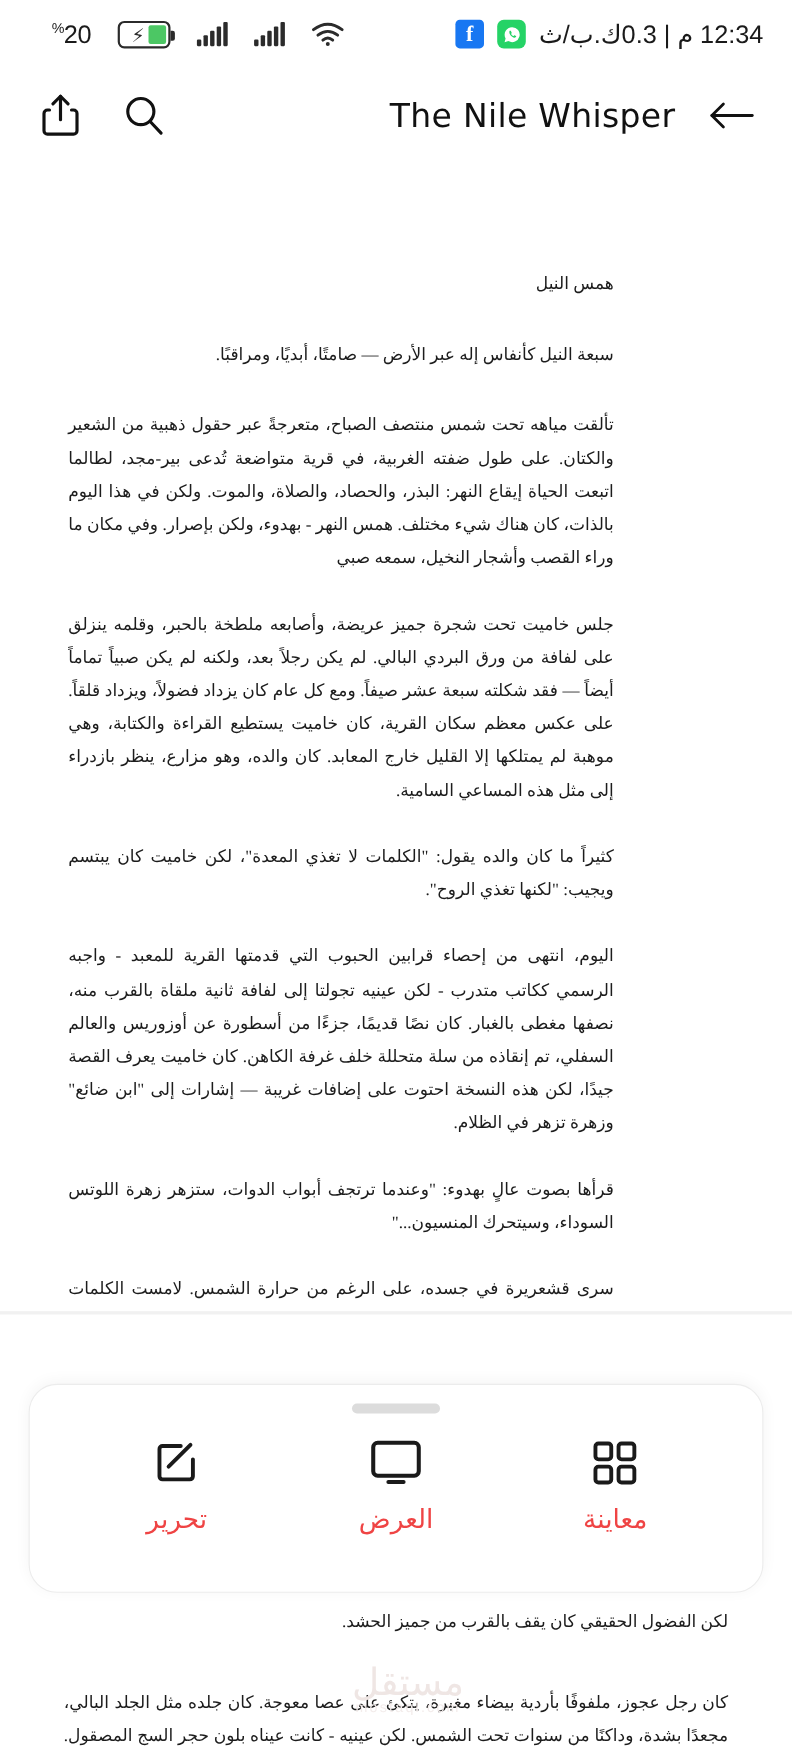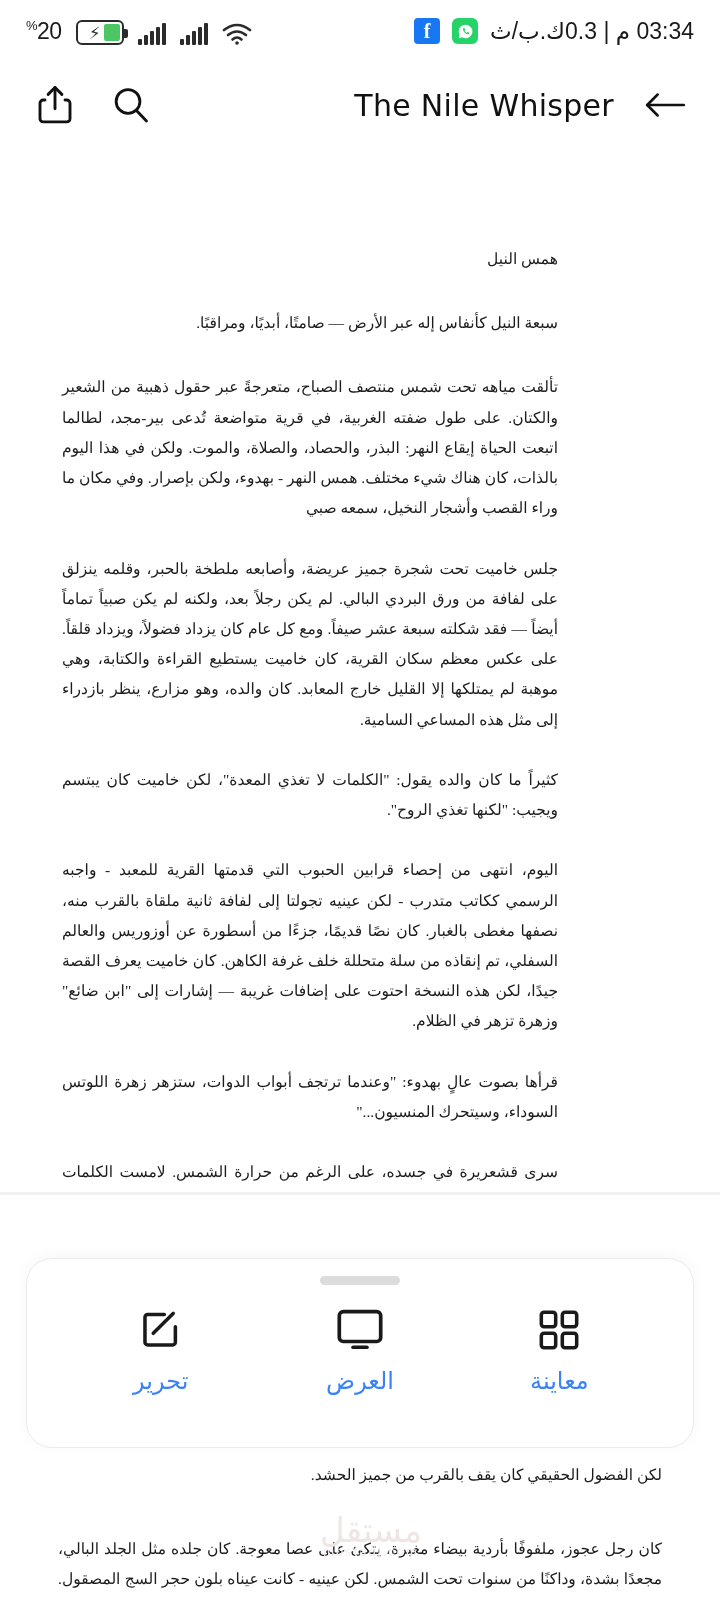--- a/index.html
+++ b/index.html
@@ -12,21 +12,21 @@
   }
   .phone { position:relative; width:720px; height:1600px; background:#fff; }
 
   
   .statusbar {
     height:62px; width:100%;
     display:flex; align-items:center; justify-content:space-between;
     padding:0 26px;
     direction:ltr;
   }
-  .sb-left { display:flex; align-items:flex-end; gap:14px; }
+  .sb-left { display:flex; align-items:center; gap:24px;margin-left:21px; }
   .sb-right { display:flex; align-items:center; gap:12px; }
   .batt-pct { font-size:23px; font-weight:500; color:#1a1a1a; letter-spacing:-0.5px; }
   .batt-pct .pctsign { font-size:13px; vertical-align:super; }
   .batt-body {
     width:48px; height:25px; border:2.5px solid #2b2b2b; border-radius:6px;
     position:relative; display:flex; align-items:center; padding:2px;
   }
   .batt-body:after {
     content:""; position:absolute; right:-6px; top:7px;
     width:4px; height:9px; background:#2b2b2b; border-radius:0 2px 2px 0;
@@ -105,21 +105,21 @@
   }
   .sheet-items {
     display:flex; justify-content:space-around; align-items:flex-start;
     padding:22px 34px 0;
   }
   .sheet-item {
     display:flex; flex-direction:column; align-items:center; gap:14px;
     cursor:pointer; min-width:90px;
   }
   .sheet-item .lbl {
-    font-size:24px; color:#3b82f6;
+    font-size:24px; color:#ef4444;
     font-family:"DejaVu Sans", sans-serif;
     white-space:nowrap;
     text-align:center;
   }
   .sheet-icon { width:46px; height:46px; display:flex; align-items:center; justify-content:center; }
 
   
   .lower {
     position:absolute; top:1460px; left:0; width:720px; height:140px;
     padding:0 58px; overflow:hidden;
@@ -178,21 +178,21 @@
       </span>
     </div>
     <div class="sb-right">
       <span class="fb-icon">f</span>
       <span class="wa-icon">
         <svg width="17" height="17" viewBox="0 0 20 20">
           <path d="M10 2a8 8 0 00-6.9 12L2 18l4.1-1.1A8 8 0 1010 2z" fill="#fff"></path>
           <path d="M7.2 6.3c.2-.5.4-.5.6-.5h.5c.2 0 .4 0 .6.5l.7 1.6c.1.2 0 .4-.1.6l-.4.5c-.1.2-.2.3 0 .6.3.5.9 1.3 1.9 1.8.3.2.5.1.6 0l.5-.6c.2-.2.4-.2.6-.1l1.5.8c.3.1.3.4.2.6-.2.6-.9 1.2-1.6 1.2-1.6 0-4.6-2.1-5.5-4.6-.3-.8-.2-1.7-.1-2.4z" fill="#25d366"></path>
         </svg>
       </span>
-      <span class="sb-text">03:34 م | 0.3ك.ب/ث</span>
+      <span class="sb-text">12:34 م | 0.3ك.ب/ث</span>
     </div>
   </div>
 
   <div class="appbar">
     <div class="ab-left">
       <span class="icon-btn">
         <svg width="36" height="40" viewBox="0 0 28 32">
           <path d="M14 2 L14 19" stroke="#111" stroke-width="2.3" stroke-linecap="round"></path>
           <path d="M8.5 7.5 L14 2 L19.5 7.5" stroke="#111" stroke-width="2.3" fill="none" stroke-linecap="round" stroke-linejoin="round"></path>
           <path d="M6 12 H4.5 A2.5 2.5 0 002 14.5 V27 A2.5 2.5 0 004.5 29.5 H23.5 A2.5 2.5 0 0026 27 V14.5 A2.5 2.5 0 0023.5 12 H22" stroke="#111" stroke-width="2.3" fill="none" stroke-linecap="round"></path>

